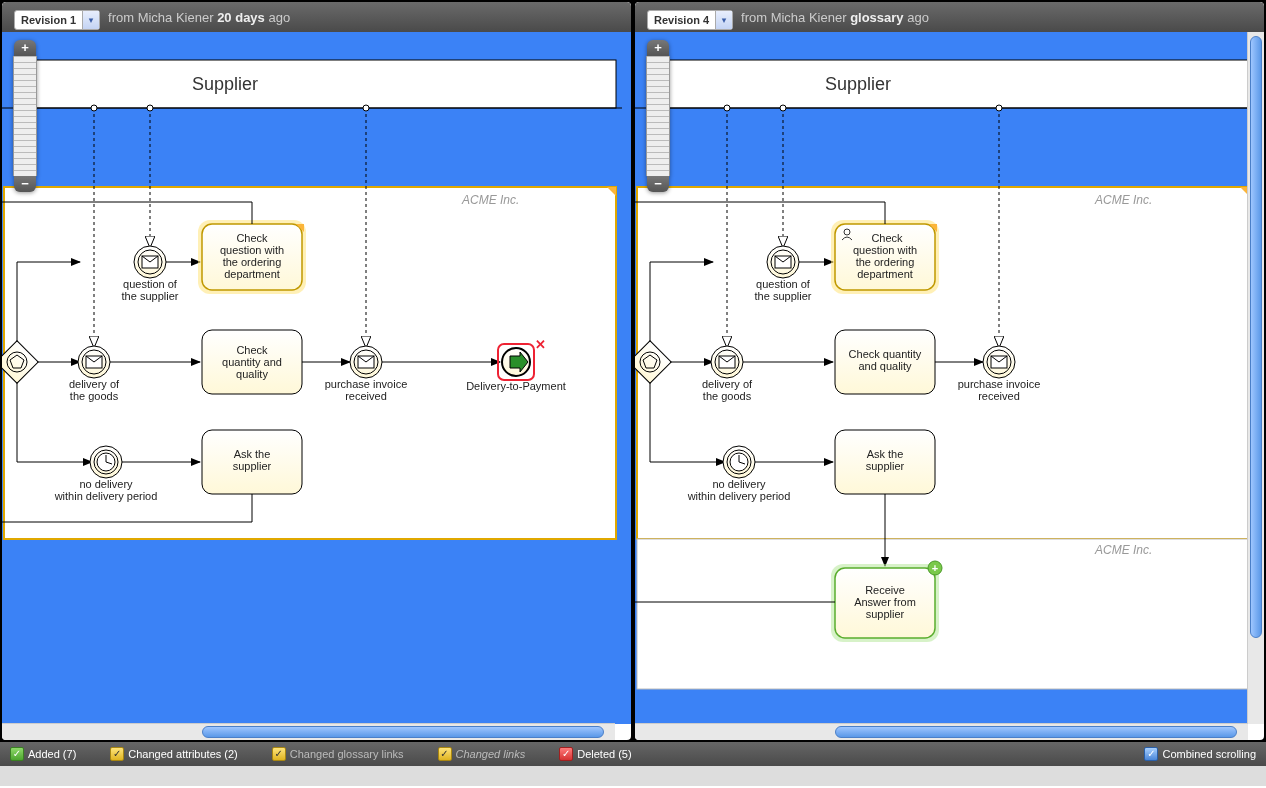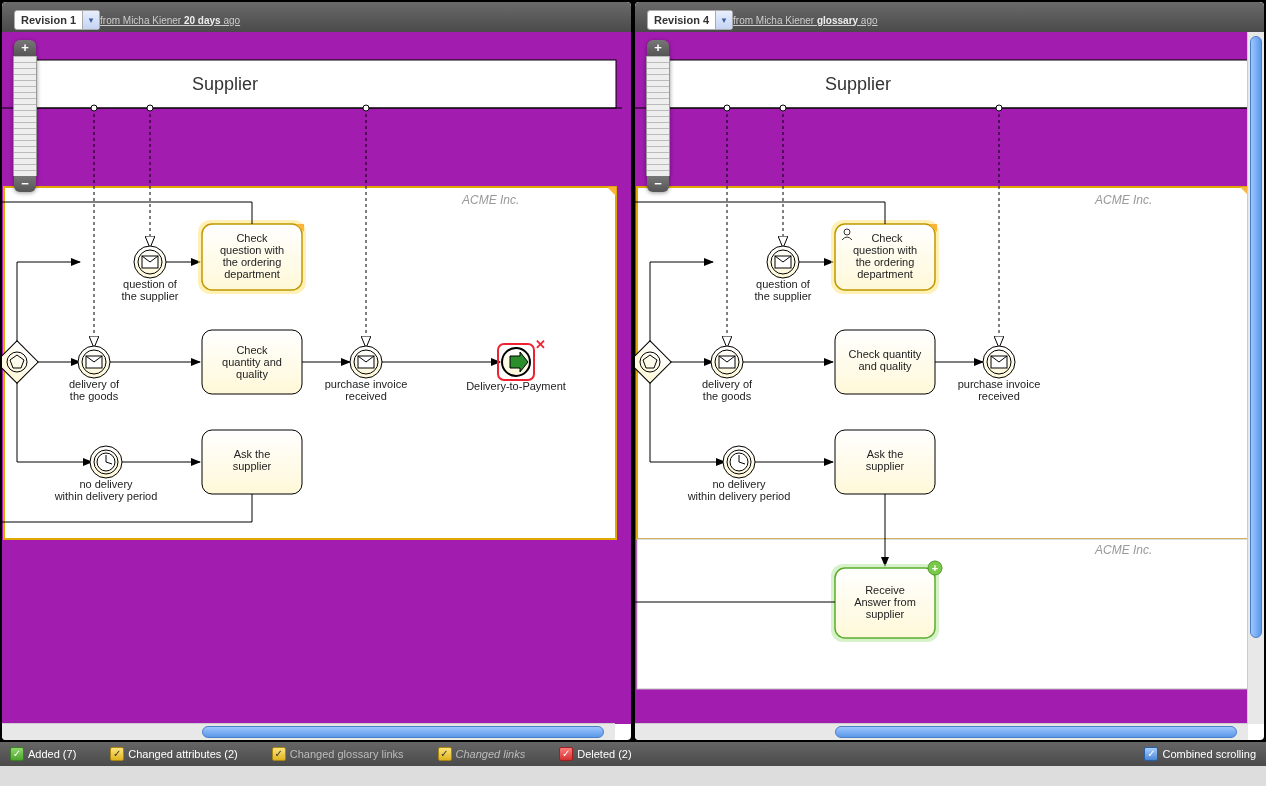--- a/index.html
+++ b/index.html
@@ -1,26 +1,26 @@
 <!DOCTYPE html>
 <html><head>
 <meta charset="utf-8">
 <style>
   html, body { margin:0; padding:0; width:1266px; height:788px; font-family:"Lucida Grande","Segoe UI",Arial,sans-serif; font-size:11px; color:#000; background:#fff; overflow:hidden; }
   .frame { width:1266px; height:788px; display:flex; flex-direction:column; box-sizing:border-box; }
   .panes { flex:0 0 742px; display:flex; gap:4px; padding:2px; box-sizing:border-box; background:#000; }
   .pane { background:#fff; position:relative; border-radius:4px; flex:1; display:flex; flex-direction:column; overflow:hidden; }
-  .rev-header { position:absolute; left:12px; top:8px; display:flex; align-items:center; z-index:10; }
+  .rev-header { position:absolute; left:12px; top:8px; display:flex; align-items:flex-start; gap:8px; z-index:10; }
   .rev-sel { display:flex; align-items:center; background:#fff; border:1px solid #aaa; border-radius:3px; height:18px; font-size:11px; }
   .rev-sel .lbl { padding:0 6px; font-weight:bold; color:#333; }
   .rev-sel .caret { width:16px; height:18px; border-left:1px solid #aaa; background:linear-gradient(#e8eefc,#c4d4f4); display:flex; align-items:center; justify-content:center; color:#3b5ea8; font-size:9px; }
-  .rev-meta { color:#ccc; font-size:10px;text-decoration:underline; }
+  .rev-meta { color:#ccc; font-size:13px; }
   .rev-meta .strong { font-weight:bold; color:#eee; }
   .pane-header-bg { position:absolute; left:0; right:0; top:0; height:30px; background:linear-gradient(#6a6a6a,#4a4a4a); border-top-left-radius:4px; border-top-right-radius:4px; z-index:5; }
-  .canvas { position:absolute; left:0; right:0; top:30px; bottom:16px; overflow:hidden; background:#a21caf; }
+  .canvas { position:absolute; left:0; right:0; top:30px; bottom:16px; overflow:hidden; background:#3b82f6; }
   svg.diagram { position:absolute; left:0; top:0; }
   .zoom-slider { position:absolute; left:12px; top:38px; width:22px; display:flex; flex-direction:column; align-items:center; z-index:20; filter:drop-shadow(0 1px 2px rgba(0,0,0,.4)); }
   .zoom-btn { width:22px; height:16px; background:linear-gradient(#777,#555); color:#fff; display:flex; align-items:center; justify-content:center; font-weight:bold; font-size:13px; line-height:0; }
   .zoom-btn.plus { border-top-left-radius:6px; border-top-right-radius:6px; }
   .zoom-btn.minus { border-bottom-left-radius:6px; border-bottom-right-radius:6px; }
   .zoom-track { width:22px; height:120px; background:repeating-linear-gradient(#bbb 0 1px,#eee 1px 6px); border-left:1px solid #999; border-right:1px solid #999; }
   .vscroll { position:absolute; right:0; top:30px; bottom:16px; width:16px; background:#e8e8e8; border-left:1px solid #ccc; }
   .vthumb { position:absolute; left:2px; right:2px; border-radius:6px; background:linear-gradient(90deg,#9ec6ff,#5a98e8); border:1px solid #4a7fc8; }
   .hscroll { position:absolute; left:0; right:16px; bottom:0; height:16px; background:#e8e8e8; border-top:1px solid #ccc; }
   .hthumb { position:absolute; top:2px; bottom:2px; border-radius:6px; background:linear-gradient(#9ec6ff,#5a98e8); border:1px solid #4a7fc8; }
@@ -374,21 +374,21 @@
     <div class="chk">
       <span class="chk-box chk-yellow">✓</span>
       <span style="color:#bbb;">Changed glossary links</span>
     </div>
     <div class="chk">
       <span class="chk-box chk-yellow">✓</span>
       <span style="color:#bbb;font-style:italic">Changed links</span>
     </div>
     <div class="chk">
       <span class="chk-box chk-red">✓</span>
-      <span>Deleted (2)</span>
+      <span>Deleted (5)</span>
     </div>
     <div class="spacer"></div>
     <div class="chk" style="margin-right:0">
       <span class="chk-box chk-blue">✓</span>
       <span>Combined scrolling</span>
     </div>
   </div>
 
   <div class="bottombar"></div>
 </div>

